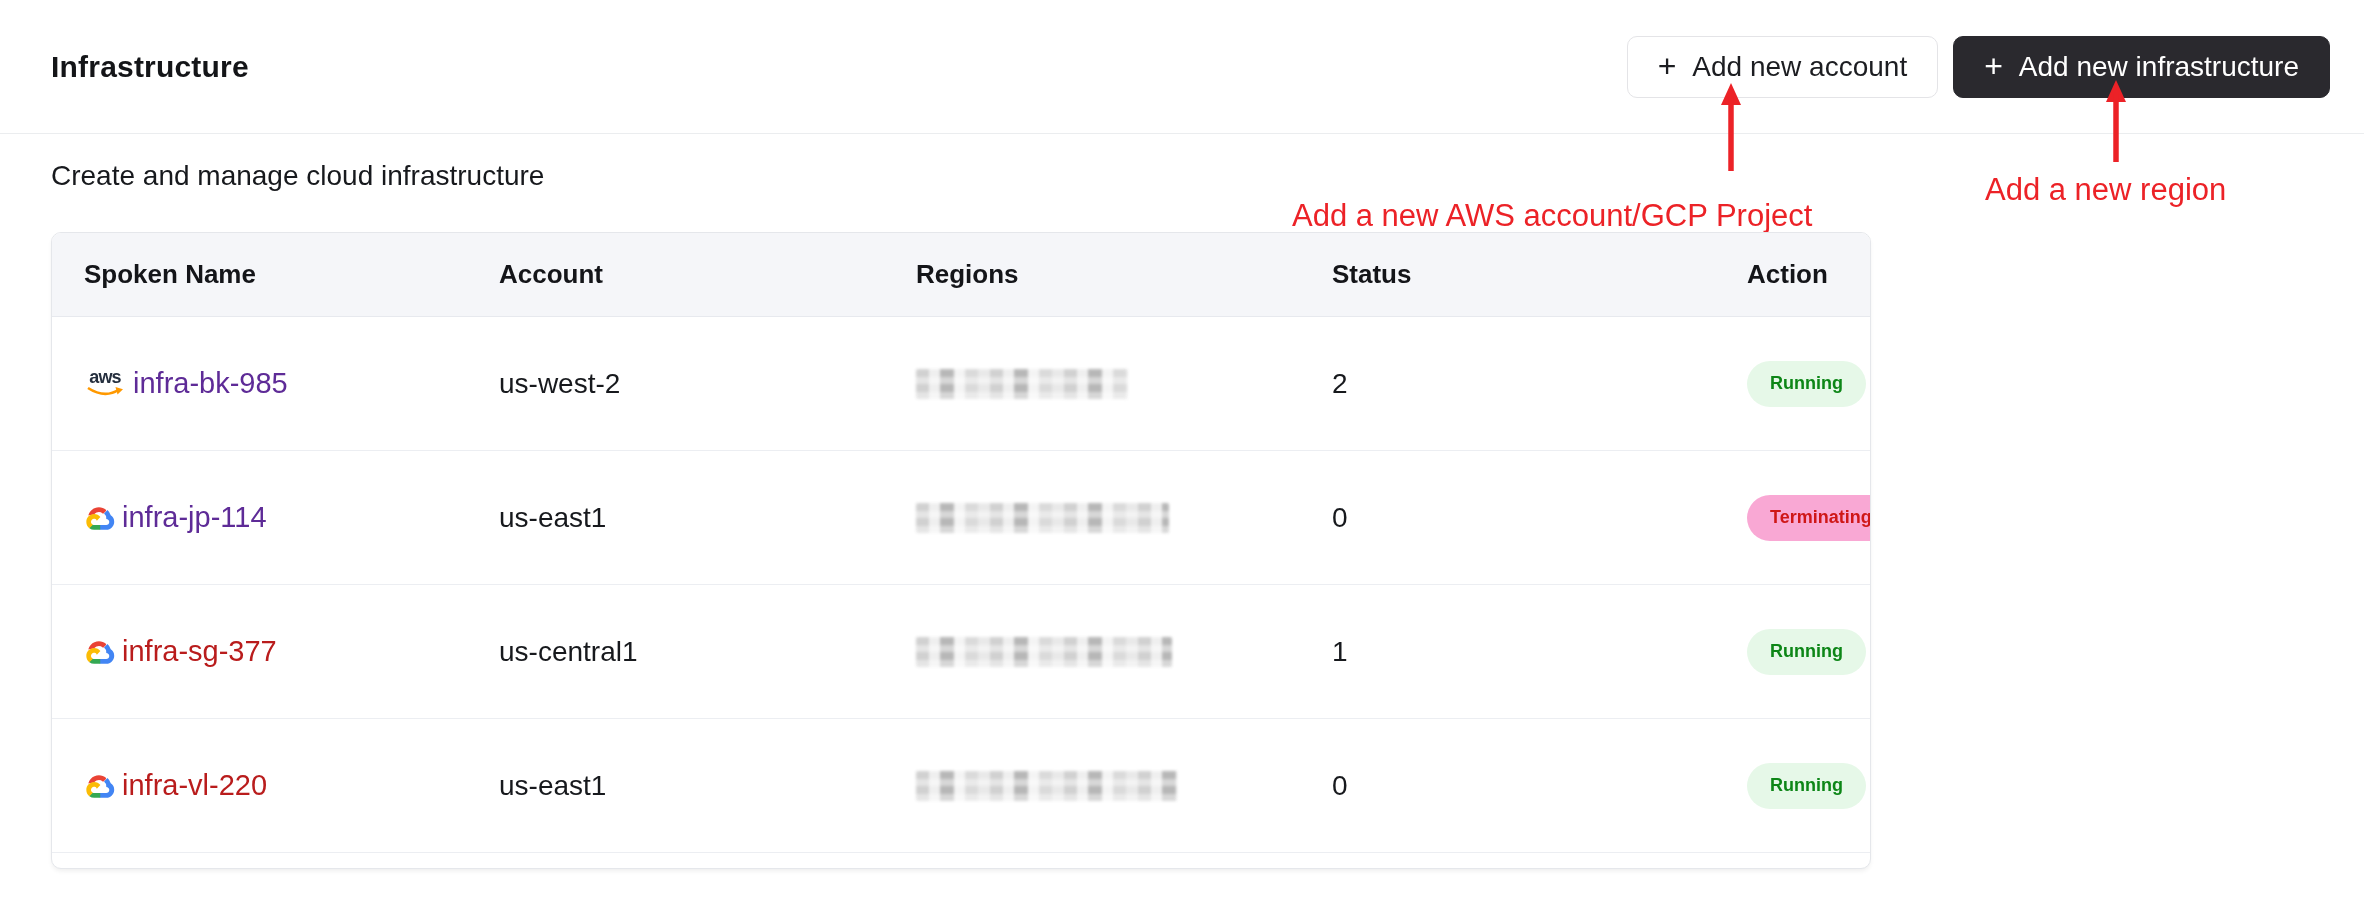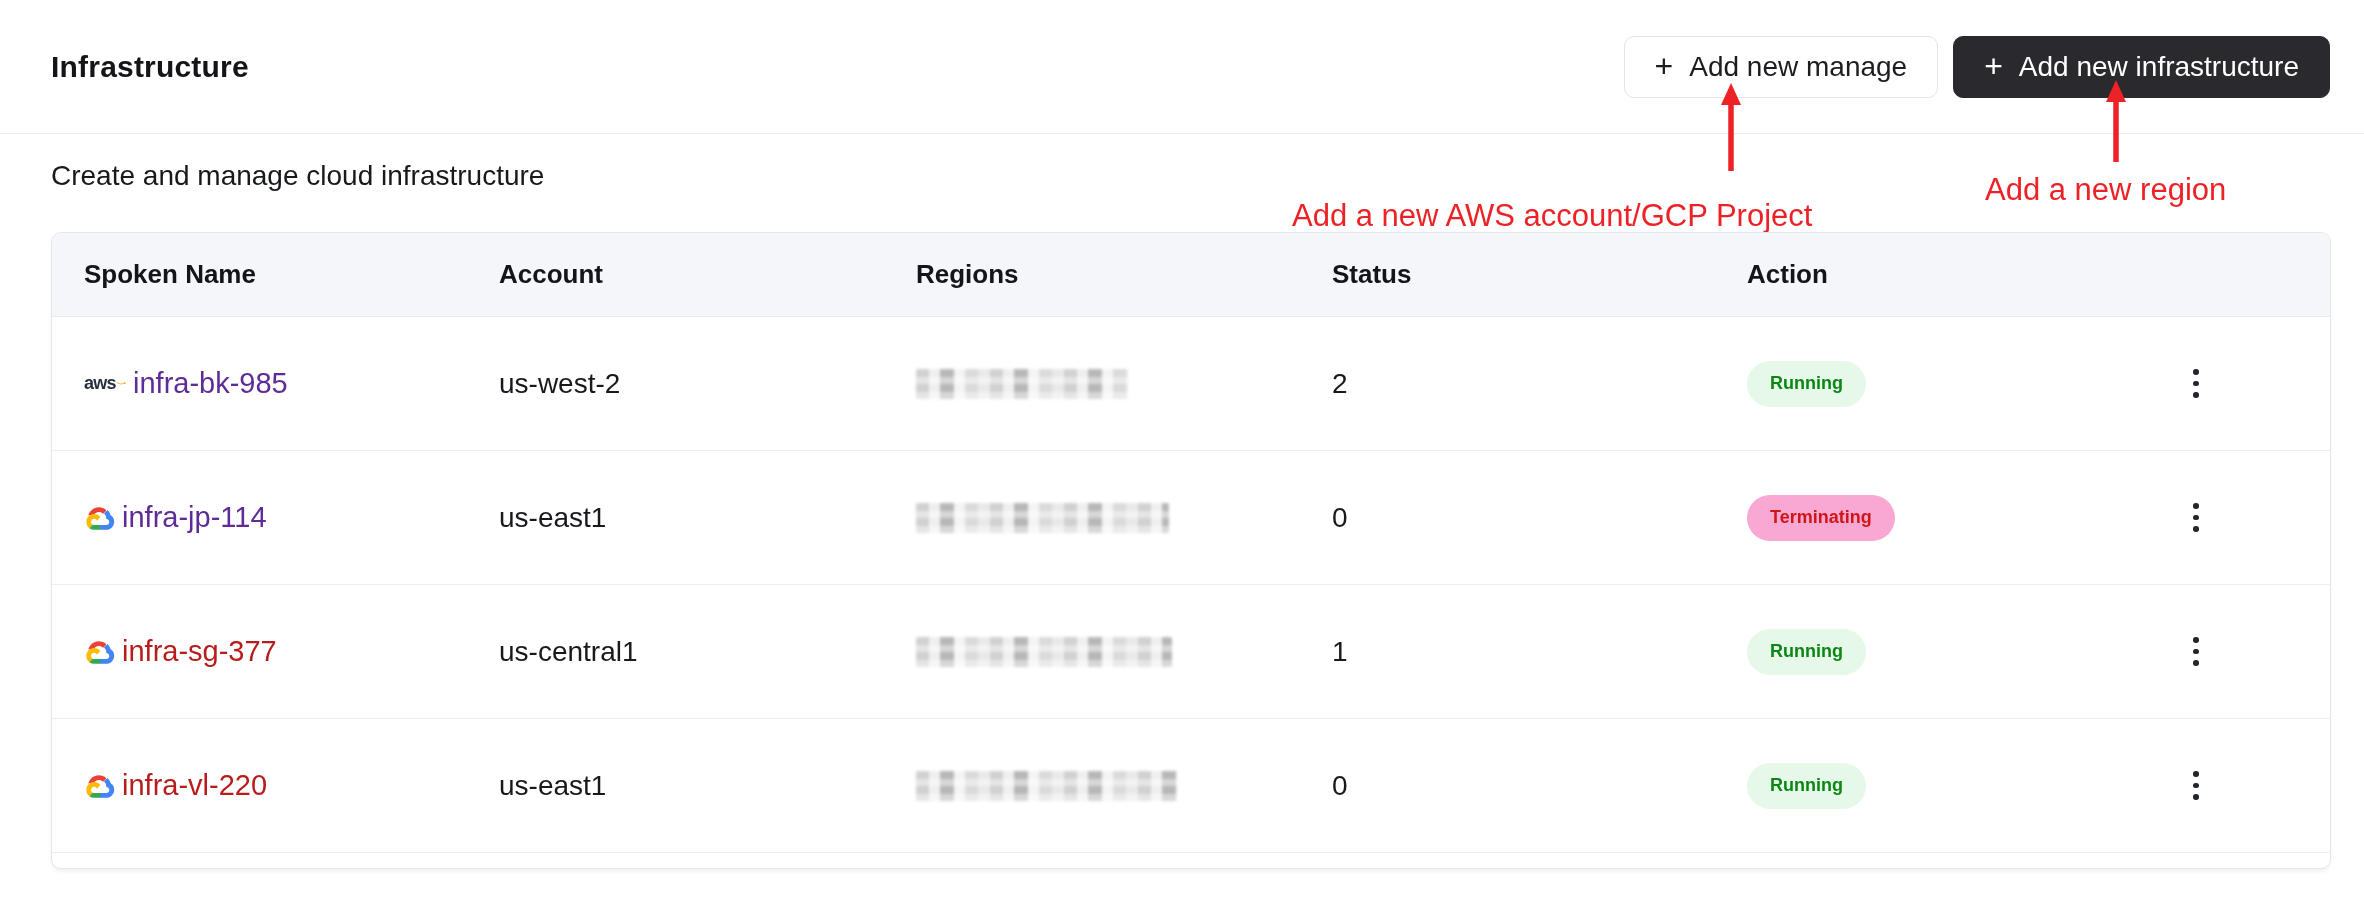--- a/index.html
+++ b/index.html
@@ -27,39 +27,39 @@
   .subtitle{position:absolute;left:51px;top:160px;font-size:28px;color:#17191d;}
   
   .note{position:absolute;color:#ec2227;font-size:31px;white-space:nowrap;}
   .note-account{left:1292px;top:198px;}
   .note-region{left:1985px;top:172px;}
   .arrow{position:absolute;width:28px;}
   .arrow-account{left:1717px;top:83px;height:88px;}
   .arrow-region{left:2102px;top:80px;height:82px;}
   
   .card{
-    position:absolute;left:51px;top:232px;width:2280px;height:637px;
+    position:absolute;left:51px;top:232px;width:1820px;height:637px;
     box-sizing:border-box;border:1px solid #e5e7eb;border-radius:10px;
     background:#fff;overflow:hidden;box-shadow:0 3px 5px -1px rgba(0,0,0,.07);
   }
   .thead,.tr{
     display:grid;grid-template-columns:415px 417px 416px 415px 418px 1fr;
     padding-left:32px;align-items:center;box-sizing:border-box;
   }
   .thead{
     height:84px;background:#f5f6f9;border-bottom:1px solid #e7e9ee;
     font-size:26px;font-weight:600;color:#141519;
   }
   .tr{height:134px;border-bottom:1px solid #eceef2;font-size:28px;color:#17191d;}
   .cell-name{display:flex;align-items:center;gap:7px;}
   .link{font-size:29px;text-decoration:none;cursor:pointer;}
   .link.visited{color:#5e2b97;}
   .link.fresh{color:#b91c1c;}
   
-  .aws-icon{display:inline-flex;flex-direction:row;align-items:center;width:42px;}
+  .aws-icon{display:inline-flex;flex-direction:column;align-items:center;width:42px;}
   .aws-word{font-size:18px;font-weight:700;line-height:.85;letter-spacing:-.8px;color:#252f3e;}
   
   .gcp-icon svg{width:31px;height:26px;display:block;}
   
   .redacted{
     height:30px;border-radius:2px;filter:blur(1.6px);opacity:.85;
     background:
       repeating-linear-gradient(0deg, rgba(255,255,255,.45) 0 7px, rgba(0,0,0,0) 7px 15px),
       repeating-linear-gradient(90deg,#c9c9c9 0 13px,#ededed 13px 24px,#ababab 24px 38px,#f3f3f3 38px 49px,#d4d4d4 49px 62px,#e6e6e6 62px 74px);
   }
@@ -80,21 +80,21 @@
   .kebab .dot{width:5.5px;height:5.5px;border-radius:50%;background:#23262d;}
 </style>
 </head>
 <body>
 
 <div class="topbar">
   <div class="page-title">Infrastructure</div>
   <div class="topbar-actions">
     <button class="btn btn-secondary">
       <span class="plus">+</span>
-      <span>Add new manage</span>
+      <span>Add new account</span>
     </button>
     <button class="btn btn-primary">
       <span class="plus">+</span>
       <span>Add new infrastructure</span>
     </button>
   </div>
 </div>
 
 <div class="subtitle">Create and manage cloud infrastructure</div>
 

